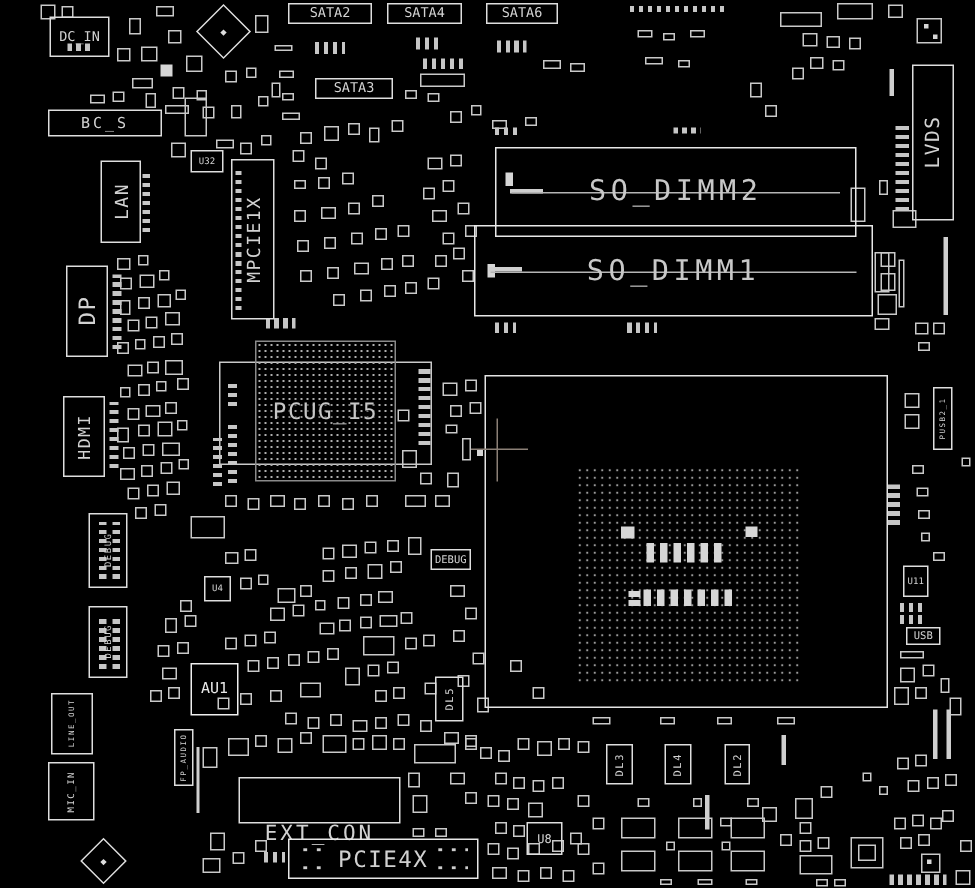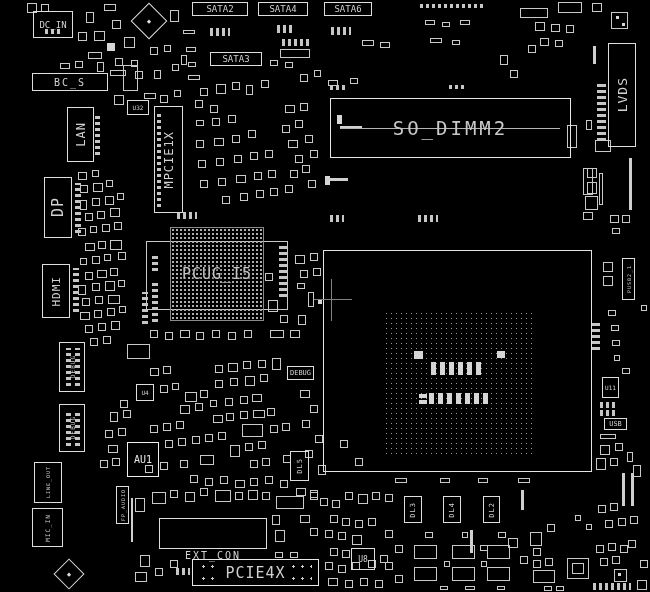--- a/index.html
+++ b/index.html
@@ -480,20 +480,24 @@
     <div class="abs c-conn" style="left: 324px; top: 2px; width: 48px; height: 14px;">
       <span style="font-size: 9px; text-align: right;">SATA6</span>
     </div>
     <div class="abs c-conn" style="left: 210px; top: 52px; width: 52px; height: 14px;">
       <span style="font-size: 9px;">SATA3</span>
     </div>
     <div class="abs c-slot" style="left: 330px; top: 98px; width: 241px; height: 60px;">
       <div class="midline"></div>
       <span class="slabel" style="font-size: 19px; letter-spacing: 3px;">SO_DIMM2</span>
     </div>
+    <div class="abs c-slot" style="left: 316px; top: 150px; width: 266px; height: 61px;">
+      <div class="midline"></div>
+      <span class="slabel" style="font-size: 19px; letter-spacing: 3px;">SO_DIMM1</span>
+    </div>
     <div class="abs c-chipbga" style="left: 170px; top: 227px; width: 94px; height: 94px;">
       <span style="font-size: 15px; letter-spacing: 1px;">PCUG_I5</span>
     </div>
     <div class="abs c-socket" style="left: 323px; top: 250px; width: 269px; height: 222px;">
       <div class="abs socket-grid" style="left: 60px; top: 60px; width: 150px; height: 145px;"></div>
     </div>
     <div class="abs c-labelbox" style="left: 287px; top: 366px; width: 27px; height: 14px;">
       <span style="font-size: 7px;">DEBUG</span>
     </div>
     <div class="abs c-chip" style="left: 127px; top: 442px; width: 32px; height: 35px;">
@@ -502,21 +506,21 @@
     <div class="abs c-labelbox" style="left: 136px; top: 384px; width: 18px; height: 17px;">
       <span style="font-size: 6px;">U4</span>
     </div>
     <div class="abs c-labelbox" style="left: 127px; top: 100px; width: 22px; height: 15px;">
       <span style="font-size: 6px;">U32</span>
     </div>
     <div class="abs c-header" style="left: 290px; top: 451px; width: 19px; height: 30px;">
       <span class="vtext" style="font-size: 7px;">DL5</span>
     </div>
     <div class="abs c-conn" style="left: 159px; top: 518px; width: 108px; height: 31px;">
-      <span style="font-size: 10px; letter-spacing: 2px; margin-top: 44px;">EXT_CON</span>
+      <span style="font-size: 14px; letter-spacing: 2px; margin-top: 44px;">EXT_CON</span>
     </div>
     <div class="abs c-slot-dots" style="left: 192px; top: 559px; width: 127px; height: 27px;">
       <div class="dotrow dr-top"></div>
       <div class="dotrow dr-bot"></div>
       <span style="font-size: 15px; letter-spacing: 1px;">PCIE4X</span>
     </div>
     <div class="abs c-labelbox" style="left: 351px; top: 548px; width: 24px; height: 22px;">
       <span style="font-size: 8px;">U8</span>
     </div>
     <div class="abs c-header" style="left: 404px; top: 496px; width: 18px; height: 27px;">

